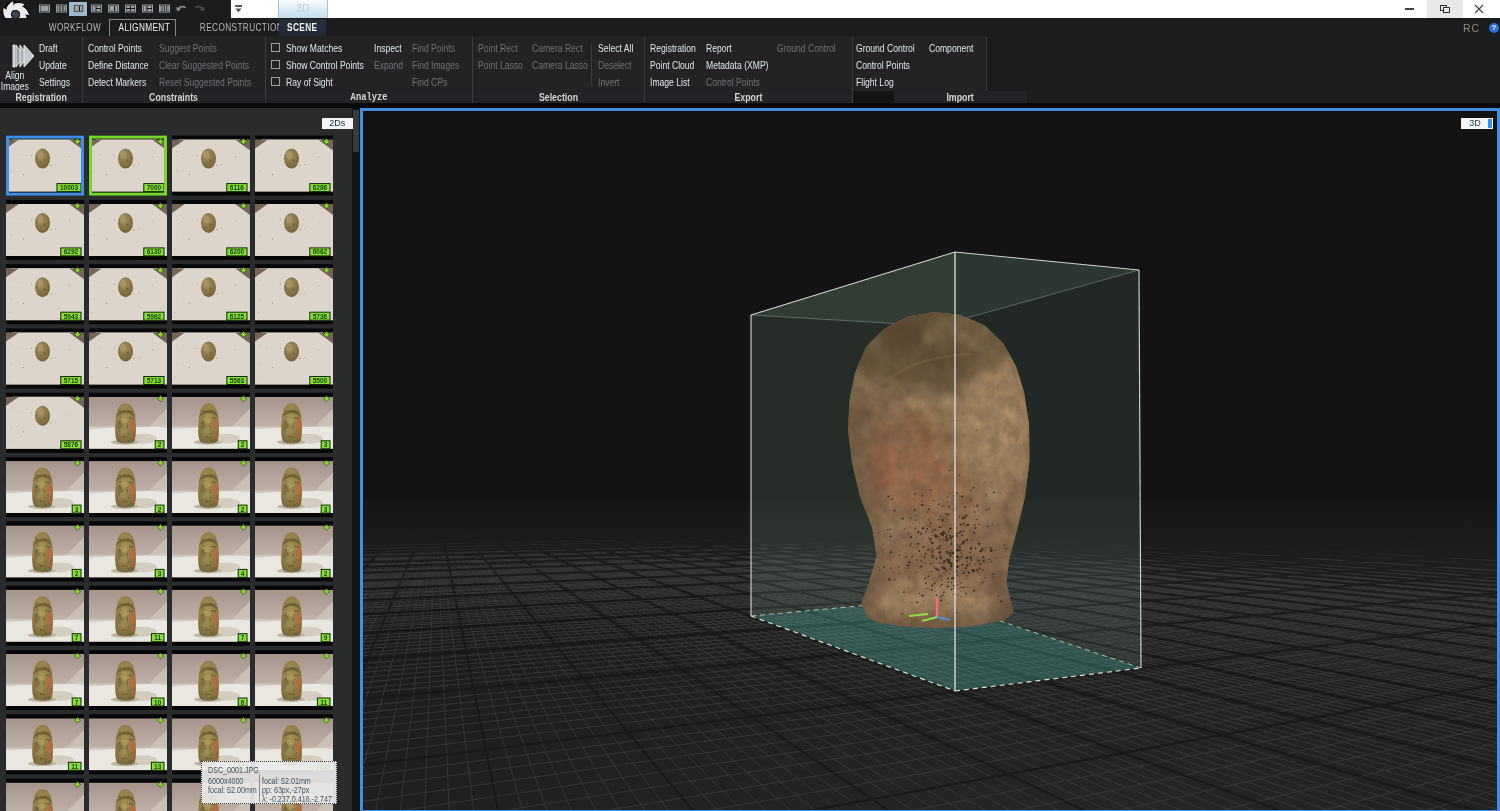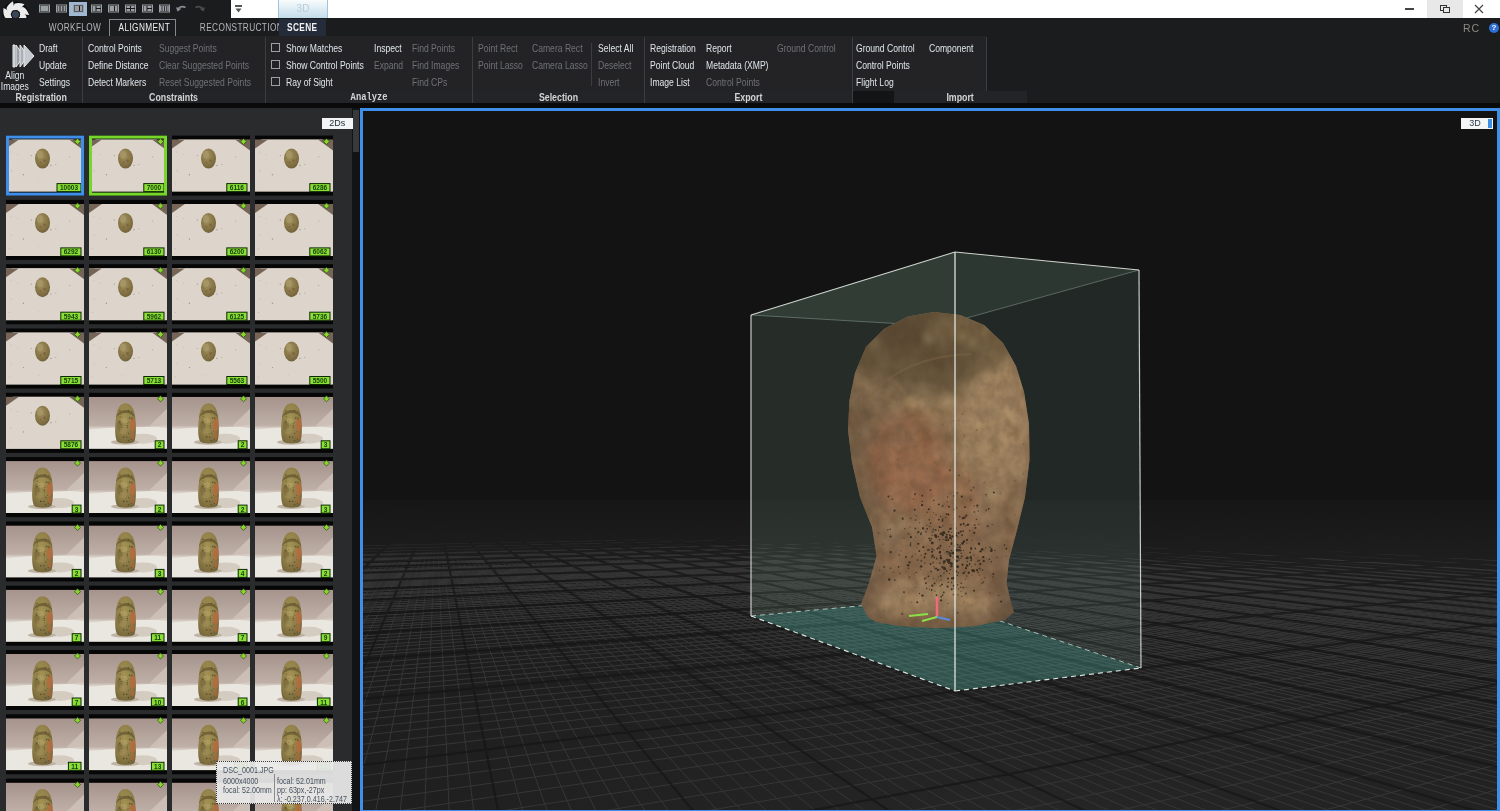--- a/index.html
+++ b/index.html
@@ -1468,21 +1468,21 @@
 <line x1="577.0" y1="489.0" x2="577.0" y2="509.0" stroke="#f2697c" stroke-width="2.5"></line>
 <line x1="577.0" y1="509.0" x2="562.0" y2="513.0" stroke="#8be049" stroke-width="2"></line>
 <line x1="577.0" y1="509.0" x2="590.0" y2="512.0" stroke="#5b8be0" stroke-width="2"></line>
 </svg>
 <div style="position:absolute;left:1101px;top:9.7px;width:32px;height:11px;background:#f4f6f8;">
         <div style="position:absolute;left:0;top:0;width:28px;height:11px;color:#2b3a4a;font-size:9px;text-align:center;line-height:11px;">3D</div>
         <div style="position:absolute;right:1px;top:1px;width:4px;height:9px;background:#3f8fe8;"></div>
       </div>
 </div>
 <div class="abs" style="left:360px;top:108px;width:1140px;height:705px;border:3px solid #3f8fe8;pointer-events:none;"></div>
-<div class="abs" style="left:216px;top:761px;width:135.5px;height:43px;background:rgba(233,233,233,0.93);border:1px dotted #3a3a3a;color:#46525e;font-size:8.5px;line-height:9px;">
+<div class="abs" style="left:201px;top:761px;width:135.5px;height:43px;background:rgba(233,233,233,0.93);border:1px dotted #3a3a3a;color:#46525e;font-size:8.5px;line-height:9px;">
 <div class="tt" style="left:6px;top:4px;">DSC_0001.JPG</div>
 <div class="tt" style="left:6px;top:15px;">6000x4000</div>
 <div class="tt" style="left:6px;top:24px;">focal: 52.00mm</div>
 <div style="position:absolute;left:57px;top:12px;width:1px;height:28px;background:#8a8a8a;"></div>
 <div class="tt" style="left:60px;top:15px;">focal: 52.01mm</div>
 <div class="tt" style="left:60px;top:24px;">pp: 63px,-27px</div>
 <div class="tt" style="left:60px;top:33px;">λ: -0.237,0.416,-2.747</div>
 </div>
 </div>
 </body></html>

